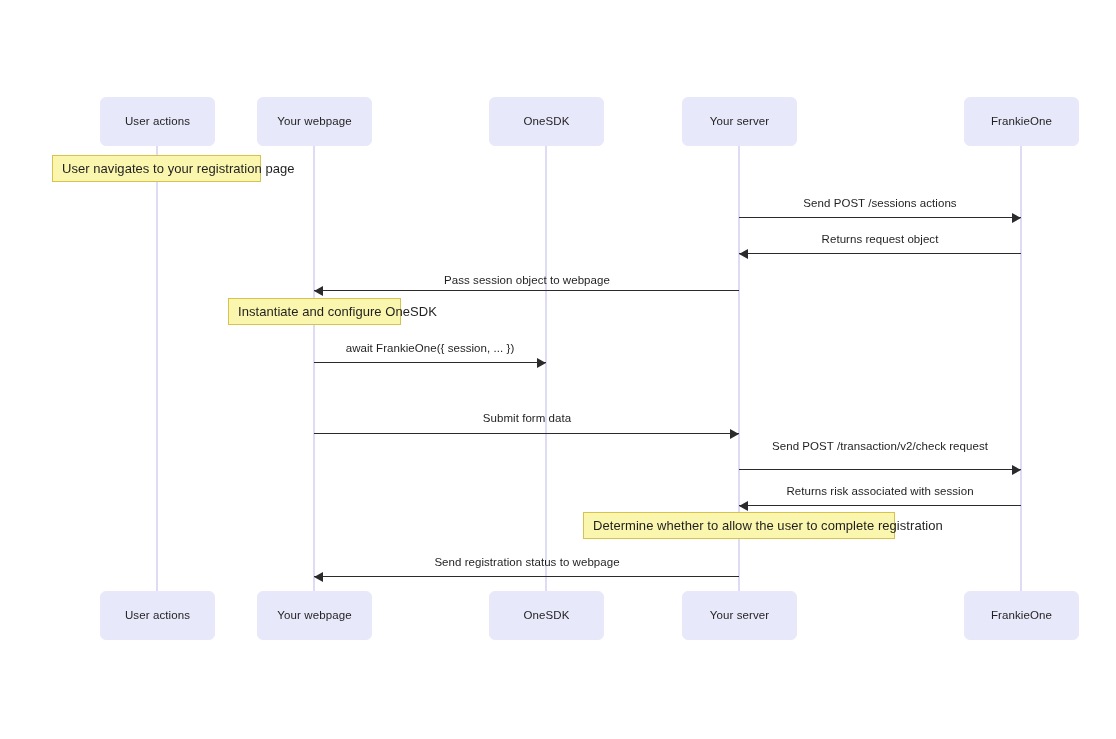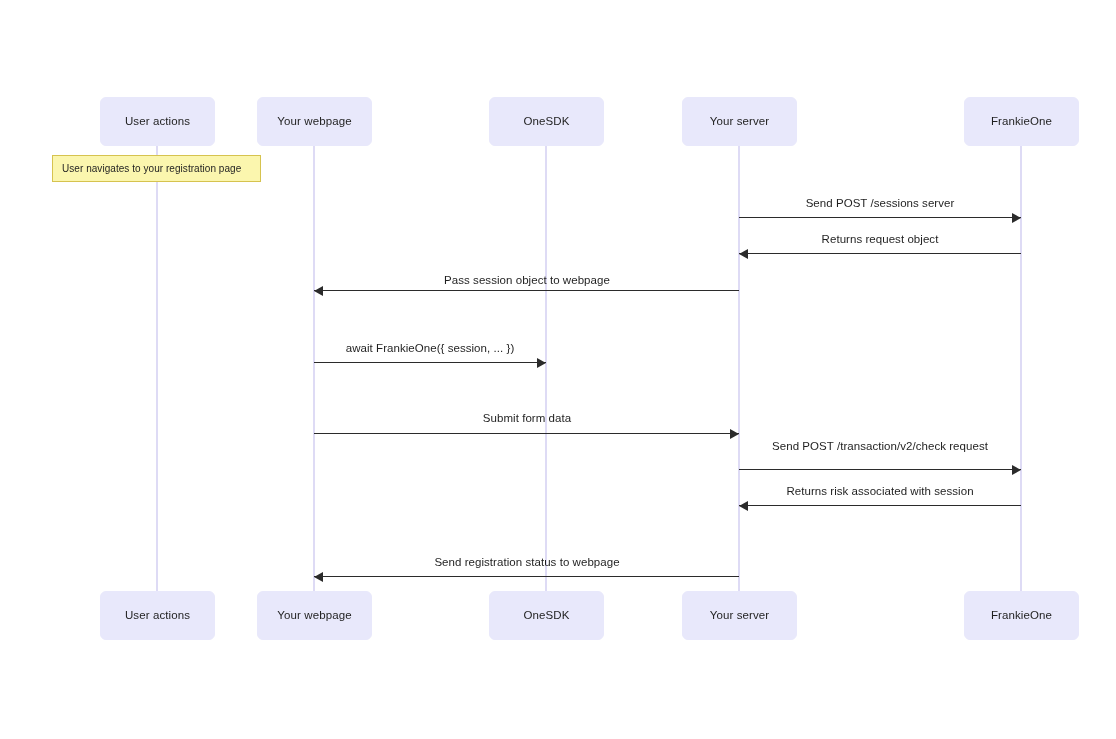--- a/index.html
+++ b/index.html
@@ -72,21 +72,21 @@
   .note-box {
     position: absolute;
     background: #fbf6ae;
     border: 1px solid #d6c34f;
     box-sizing: border-box;
     display: flex;
     align-items: center;
     padding: 0 9px;
   }
   .note-label {
-    font-size: 10px;
+    font-size: 13px;
     color: #1f1f1f;
     font-family: "Liberation Sans", sans-serif;
     white-space: nowrap;
     letter-spacing: 0.05px;
   }
 </style>
 </head>
 <body>
 
 <div id="diagram-canvas" style="width: 1116px; height: 739px; background: rgb(255, 255, 255);">
@@ -120,21 +120,21 @@
       <span class="participant-label" style="color: rgb(31, 31, 31);">OneSDK</span>
     </div>
     <div class="participant-box" style="left: 682px; top: 591px; width: 115px; height: 49px; background: rgb(232, 232, 251); border-color: rgb(232, 232, 251);">
       <span class="participant-label" style="color: rgb(31, 31, 31);">Your server</span>
     </div>
     <div class="participant-box" style="left: 964px; top: 591px; width: 115px; height: 49px; background: rgb(232, 232, 251); border-color: rgb(232, 232, 251);">
       <span class="participant-label" style="color: rgb(31, 31, 31);">FrankieOne</span>
     </div>
     <div class="msg-line" style="left: 739px; top: 217px; width: 282px; background: rgb(43, 43, 43);"></div>
     <div class="arrowhead right" style="top: 212.7px; left: 1012px; border-left-color: rgb(43, 43, 43);"></div>
-    <div class="msg-label" style="left: 880px; top: 197px; color: rgb(31, 31, 31);">Send POST /sessions server</div>
+    <div class="msg-label" style="left: 880px; top: 197px; color: rgb(31, 31, 31);">Send POST /sessions actions</div>
     <div class="msg-line" style="left: 739px; top: 253px; width: 282px; background: rgb(43, 43, 43);"></div>
     <div class="arrowhead left" style="top: 248.7px; left: 739px; border-right-color: rgb(43, 43, 43);"></div>
     <div class="msg-label" style="left: 880px; top: 233px; color: rgb(31, 31, 31);">Returns request object</div>
     <div class="msg-line" style="left: 314px; top: 290px; width: 425px; background: rgb(43, 43, 43);"></div>
     <div class="arrowhead left" style="top: 285.7px; left: 314px; border-right-color: rgb(43, 43, 43);"></div>
     <div class="msg-label" style="left: 527px; top: 274px; color: rgb(31, 31, 31);">Pass session object to webpage</div>
     <div class="msg-line" style="left: 314px; top: 362px; width: 232px; background: rgb(43, 43, 43);"></div>
     <div class="arrowhead right" style="top: 357.7px; left: 537px; border-left-color: rgb(43, 43, 43);"></div>
     <div class="msg-label" style="left: 430px; top: 342px; color: rgb(31, 31, 31);">await FrankieOne({ session, ... })</div>
     <div class="msg-line" style="left: 314px; top: 433px; width: 425px; background: rgb(43, 43, 43);"></div>
@@ -145,13 +145,19 @@
     <div class="msg-label" style="left: 880px; top: 440px; color: rgb(31, 31, 31);">Send POST /transaction/v2/check request</div>
     <div class="msg-line" style="left: 739px; top: 505px; width: 282px; background: rgb(43, 43, 43);"></div>
     <div class="arrowhead left" style="top: 500.7px; left: 739px; border-right-color: rgb(43, 43, 43);"></div>
     <div class="msg-label" style="left: 880px; top: 485px; color: rgb(31, 31, 31);">Returns risk associated with session</div>
     <div class="msg-line" style="left: 314px; top: 576px; width: 425px; background: rgb(43, 43, 43);"></div>
     <div class="arrowhead left" style="top: 571.7px; left: 314px; border-right-color: rgb(43, 43, 43);"></div>
     <div class="msg-label" style="left: 527px; top: 556px; color: rgb(31, 31, 31);">Send registration status to webpage</div>
     <div class="note-box" style="left: 52px; top: 155px; width: 209px; height: 27px; background: rgb(251, 246, 174); border-color: rgb(214, 195, 79);">
       <span class="note-label" style="color: rgb(31, 31, 31);">User navigates to your registration page</span>
     </div>
+    <div class="note-box" style="left: 228px; top: 298px; width: 173px; height: 27px; background: rgb(251, 246, 174); border-color: rgb(214, 195, 79);">
+      <span class="note-label" style="color: rgb(31, 31, 31);">Instantiate and configure OneSDK</span>
+    </div>
+    <div class="note-box" style="left: 583px; top: 512px; width: 312px; height: 27px; background: rgb(251, 246, 174); border-color: rgb(214, 195, 79);">
+      <span class="note-label" style="color: rgb(31, 31, 31);">Determine whether to allow the user to complete registration</span>
+    </div>
   </div>
 
 </body></html>

